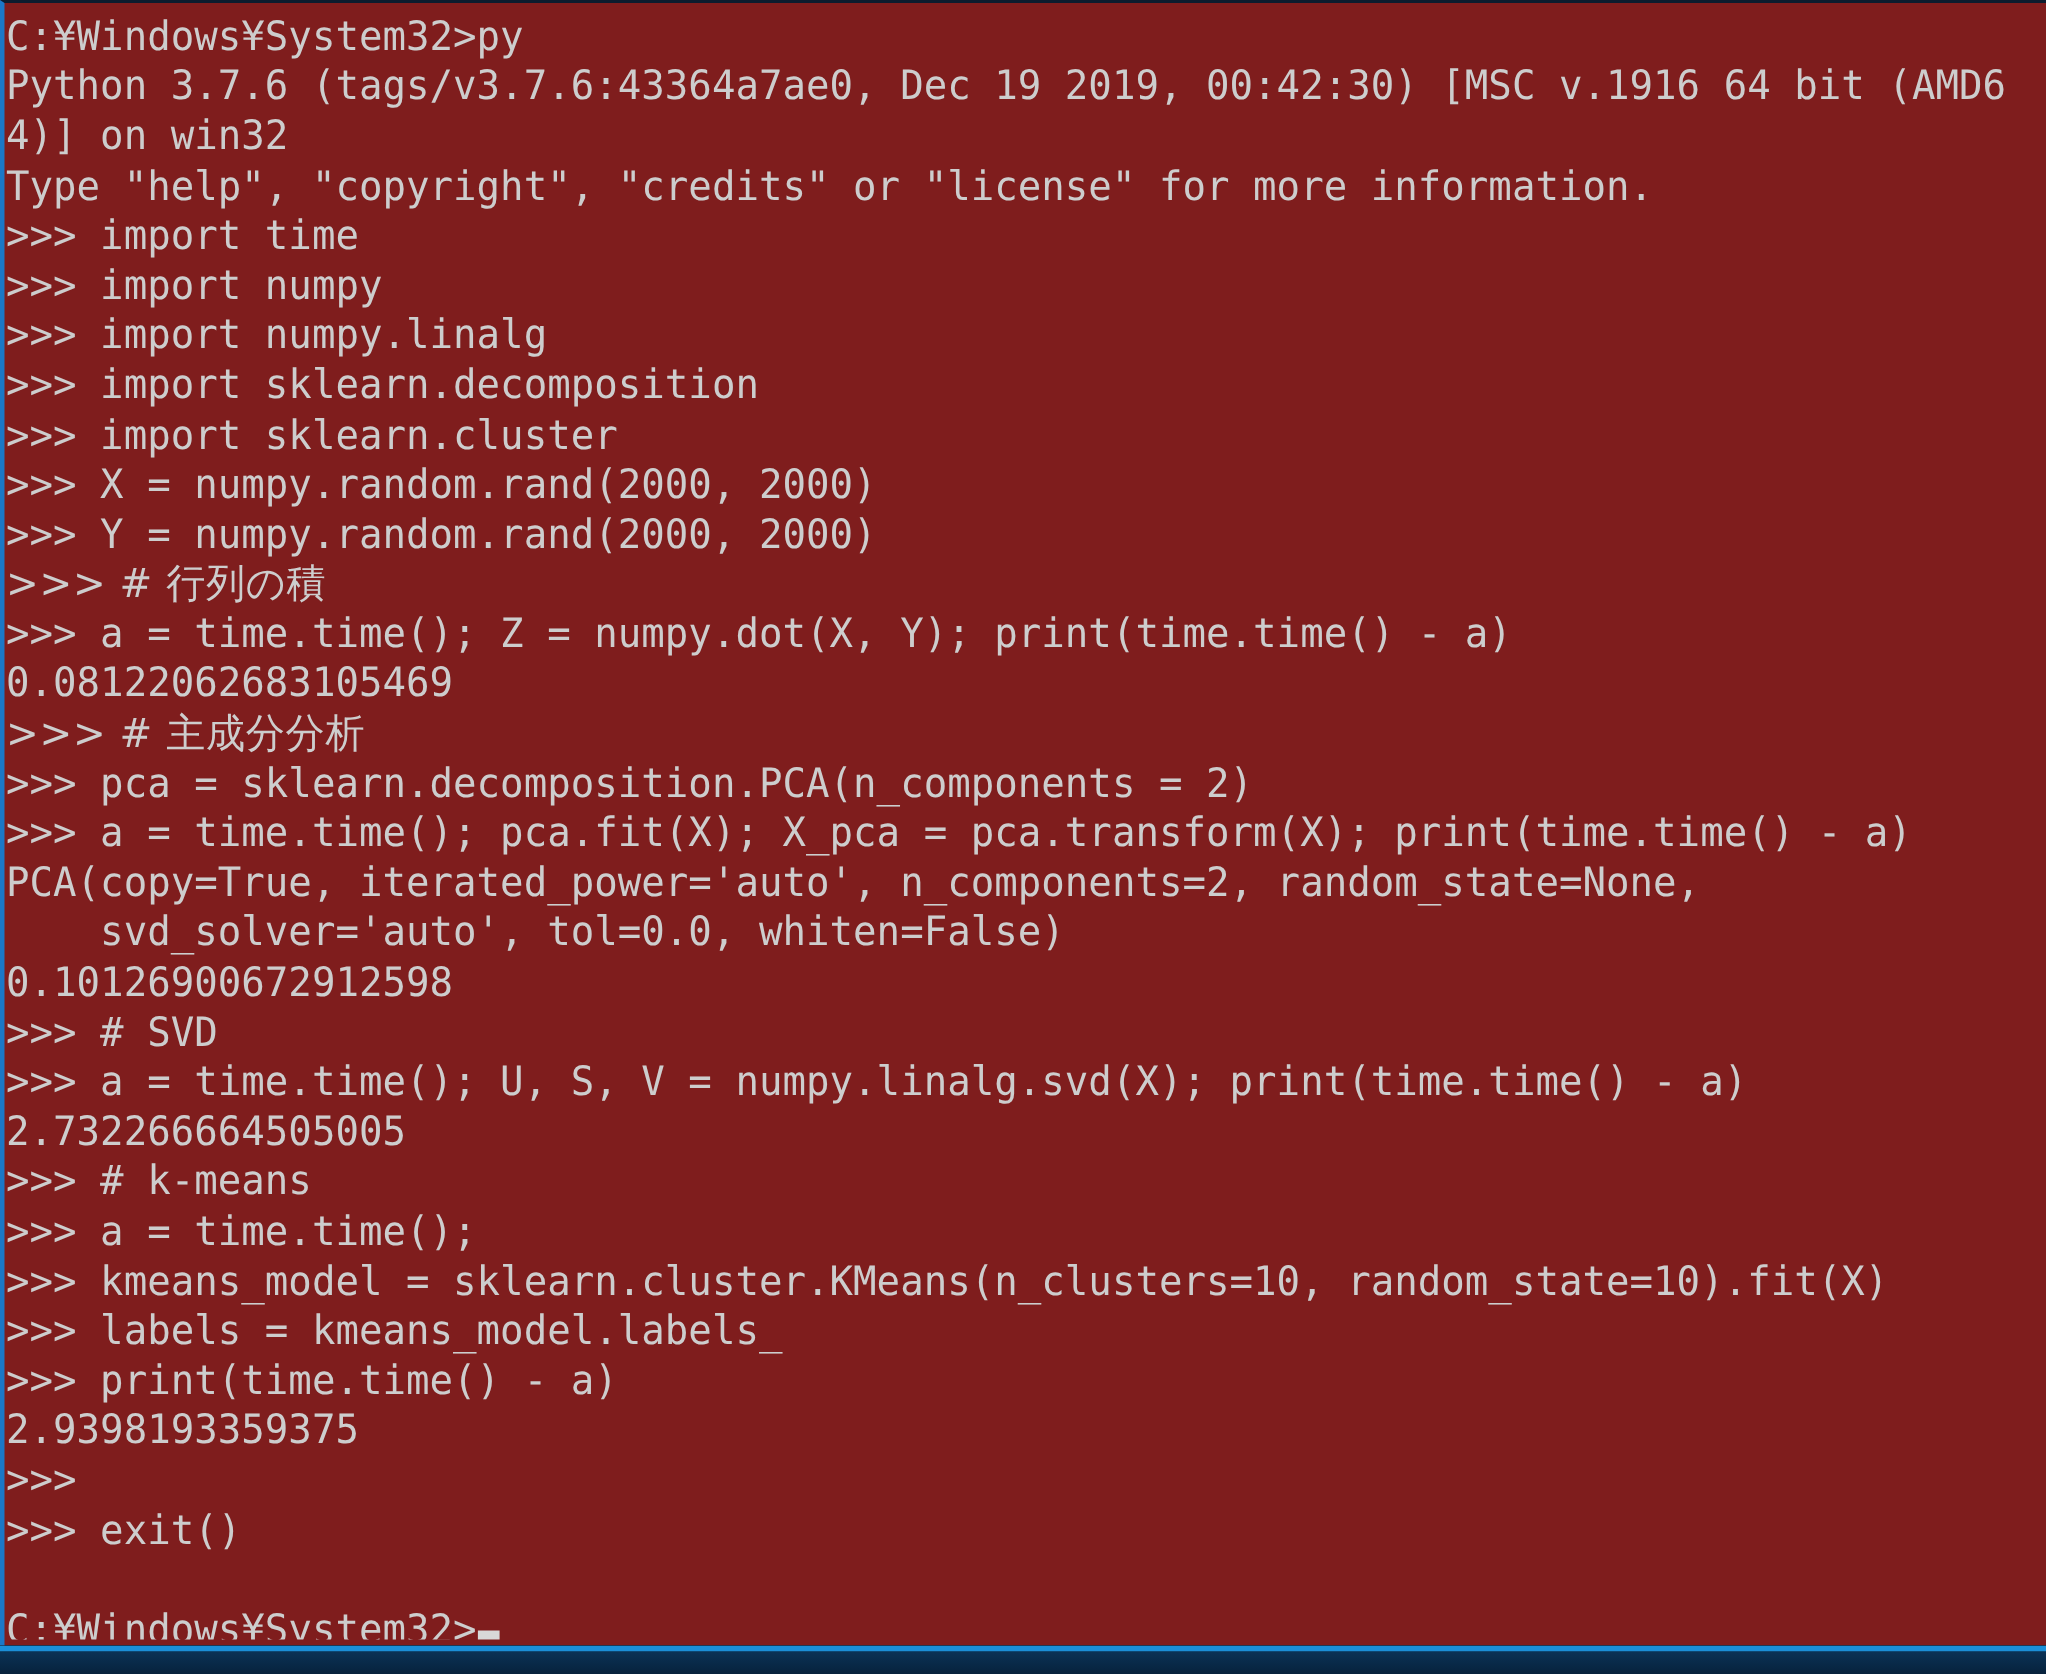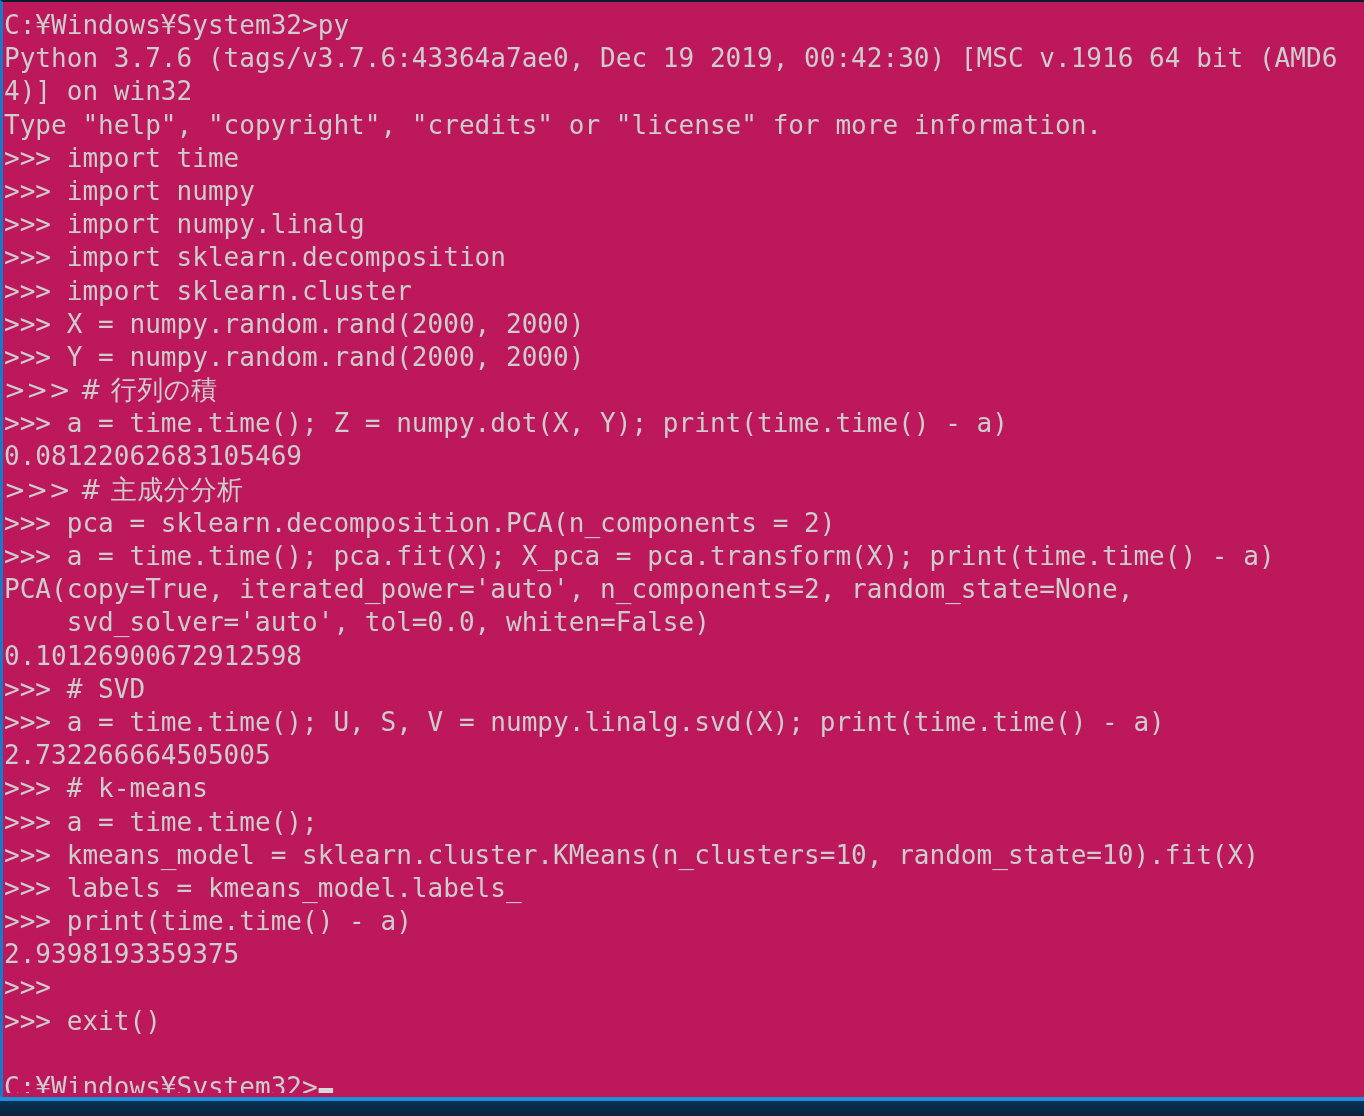--- a/index.html
+++ b/index.html
@@ -15,21 +15,21 @@
     font-family: "DejaVu Sans Mono", "Liberation Mono", monospace;
   }
 
   
   #console-window {
     position: absolute;
     left: 0;
     top: 0;
     width: 1364px;
     height: 1097px;
-    background: #be185d;
+    background: #7f1d1d;
     box-sizing: border-box;
     border-left: 3px solid #1b78c8;
     border-top: 2px solid #0c1c2e;
     overflow: hidden;
   }
 
   #console-screen {
     position: absolute;
     left: 0;
     top: 6px;

